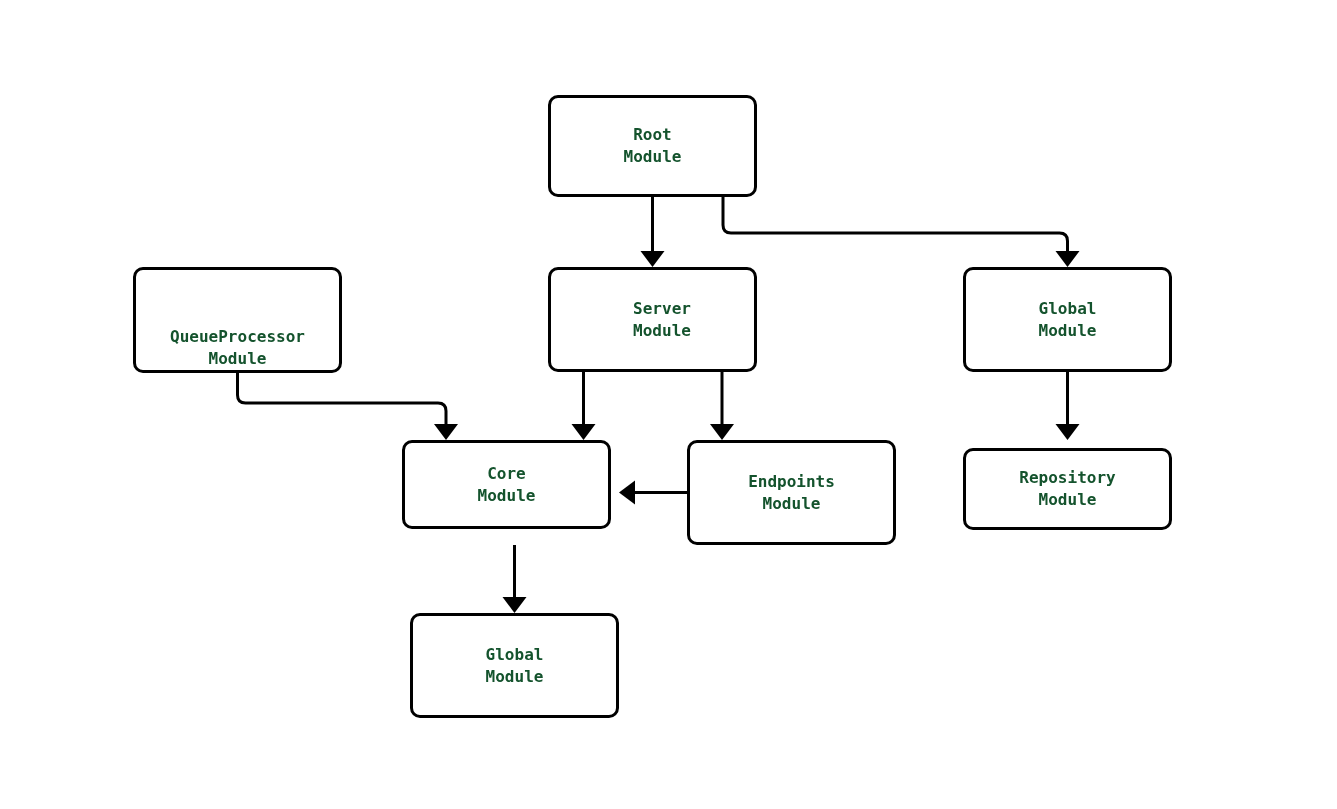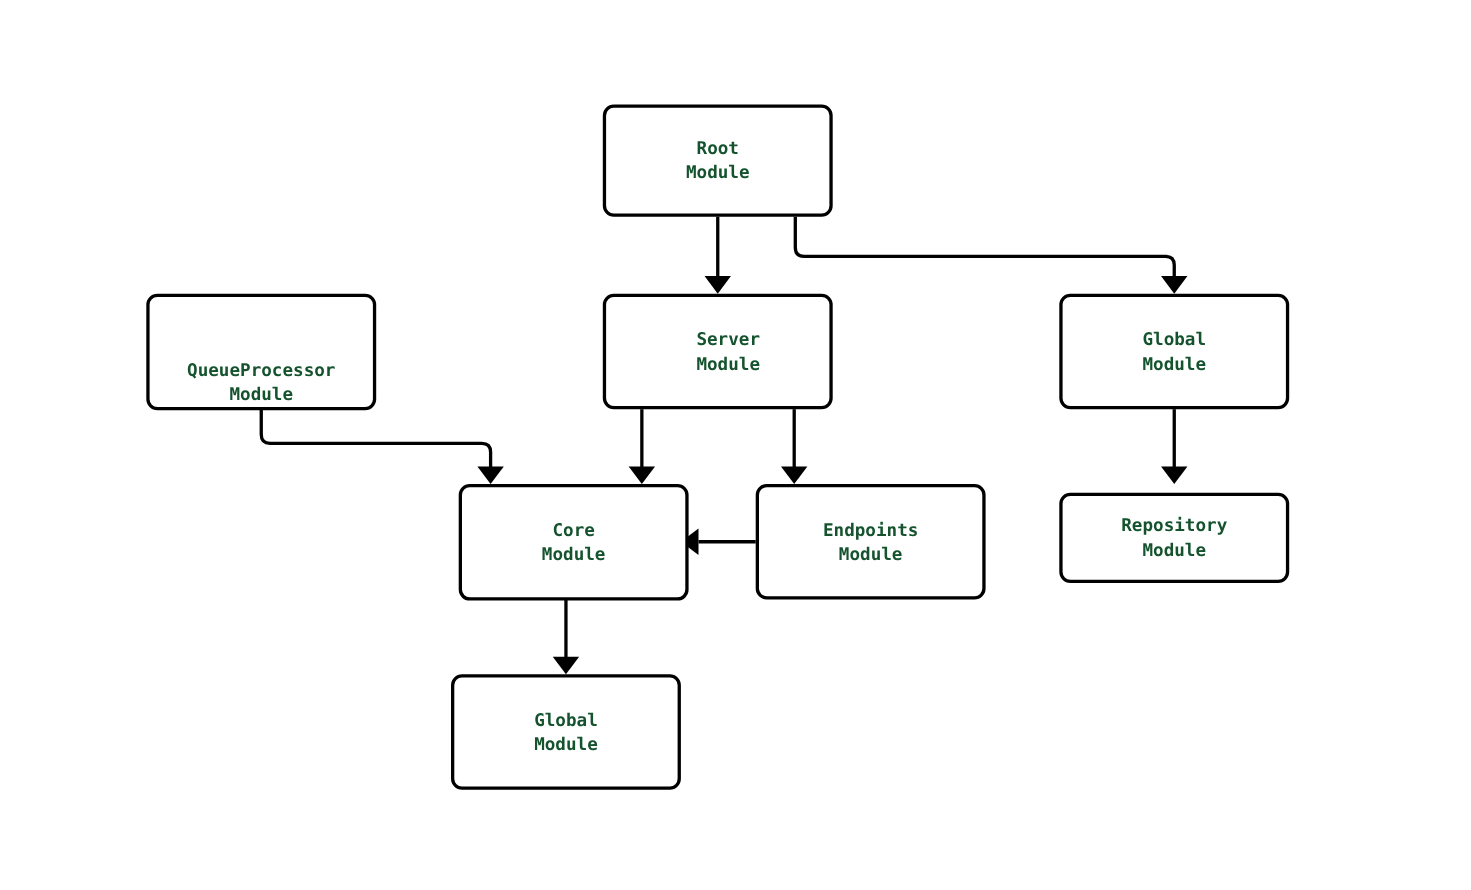--- a/index.html
+++ b/index.html
@@ -108,21 +108,21 @@
   </div>
 
   <div class="node" style="left:548px; top:267px; width:209px; height:105px;padding-left:19px;">
     <div class="node-label"><div>Server</div><div>Module</div></div>
   </div>
 
   <div class="node" style="left:963px; top:267px; width:209px; height:105px;">
     <div class="node-label"><div>Global</div><div>Module</div></div>
   </div>
 
-  <div class="node" style="left:417px; top:440px; width:209px; height:106px;">
+  <div class="node" style="left:402px; top:440px; width:209px; height:89px;">
     <div class="node-label"><div>Core</div><div>Module</div></div>
   </div>
 
   <div class="node" style="left:687px; top:440px; width:209px; height:105px;">
     <div class="node-label"><div>Endpoints</div><div>Module</div></div>
   </div>
 
   <div class="node" style="left:963px; top:448px; width:209px; height:82px;">
     <div class="node-label"><div>Repository</div><div>Module</div></div>
   </div>

